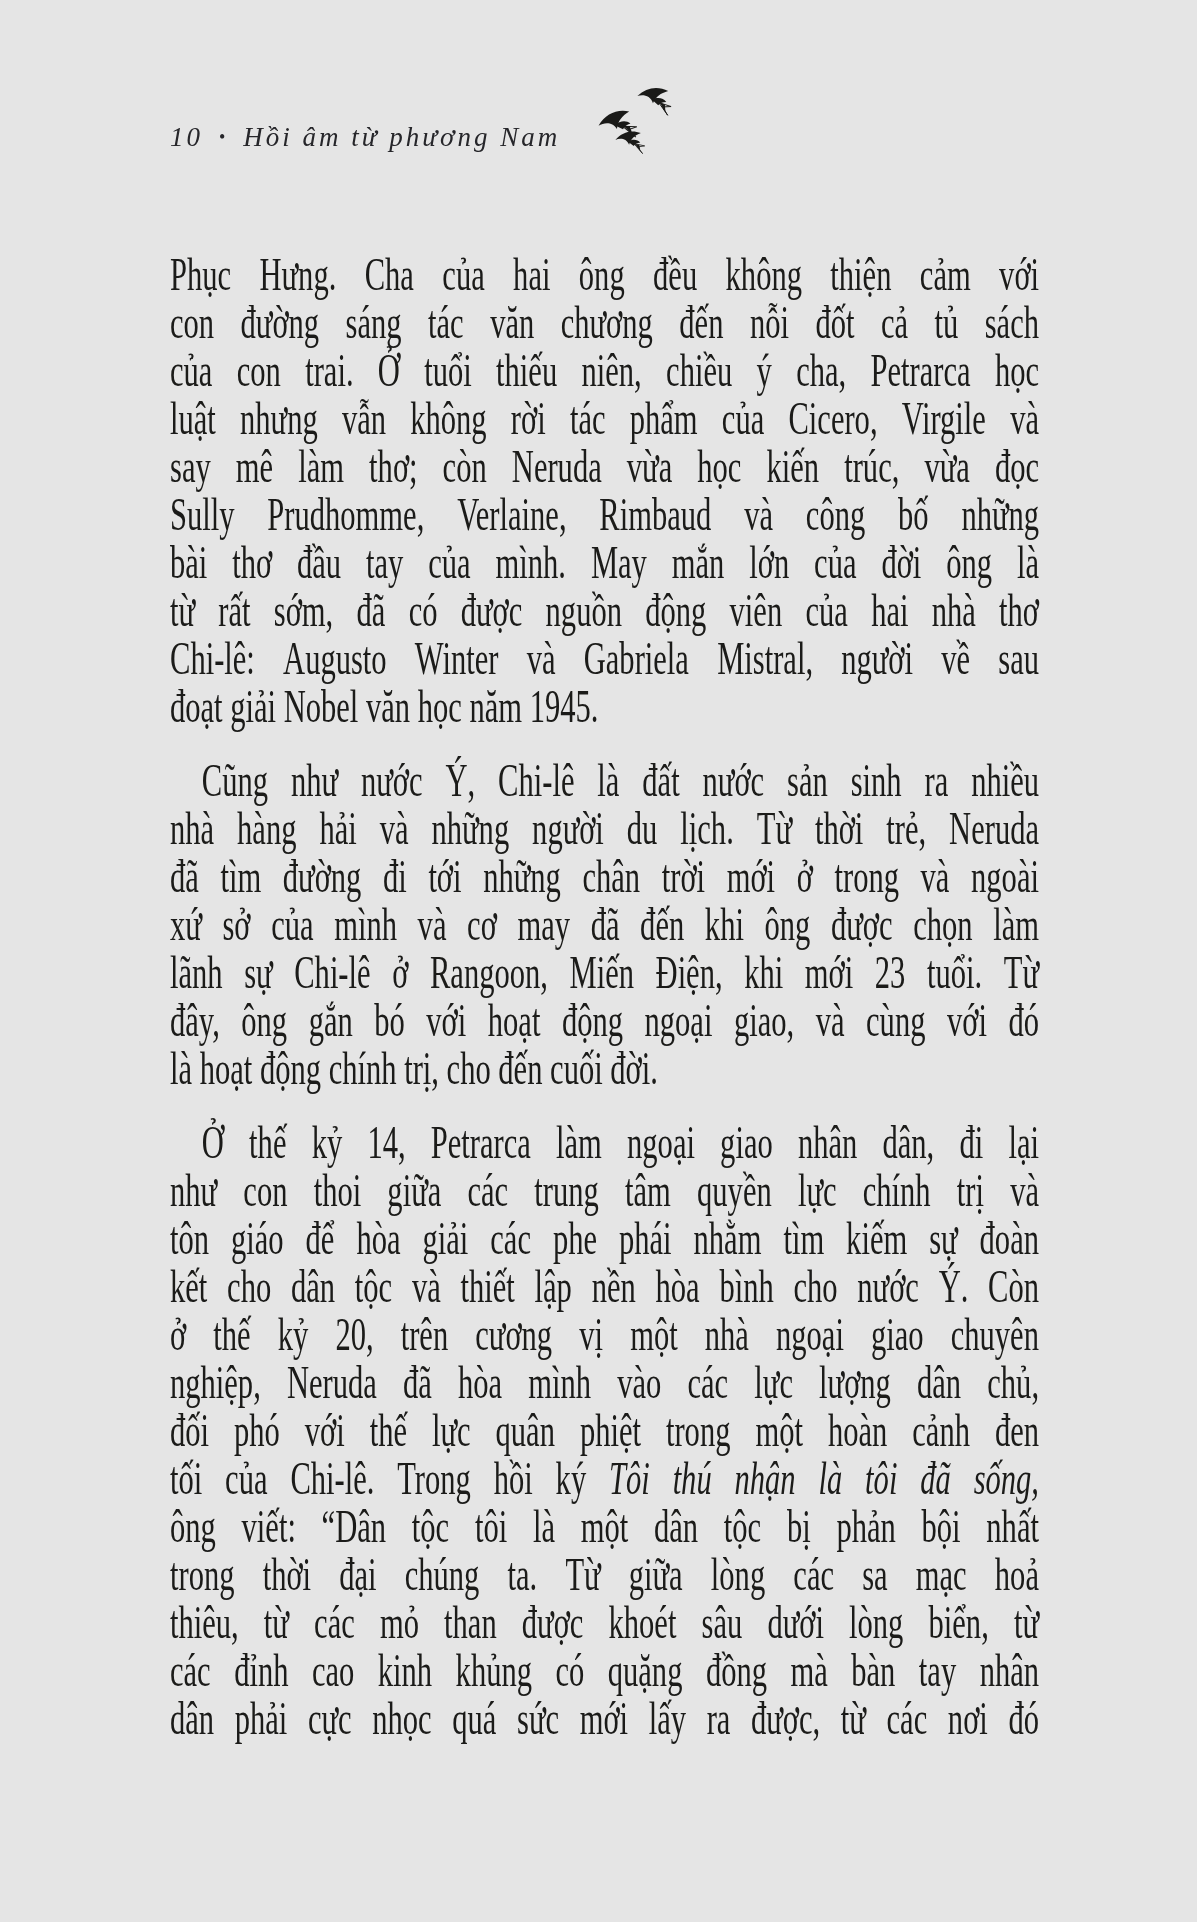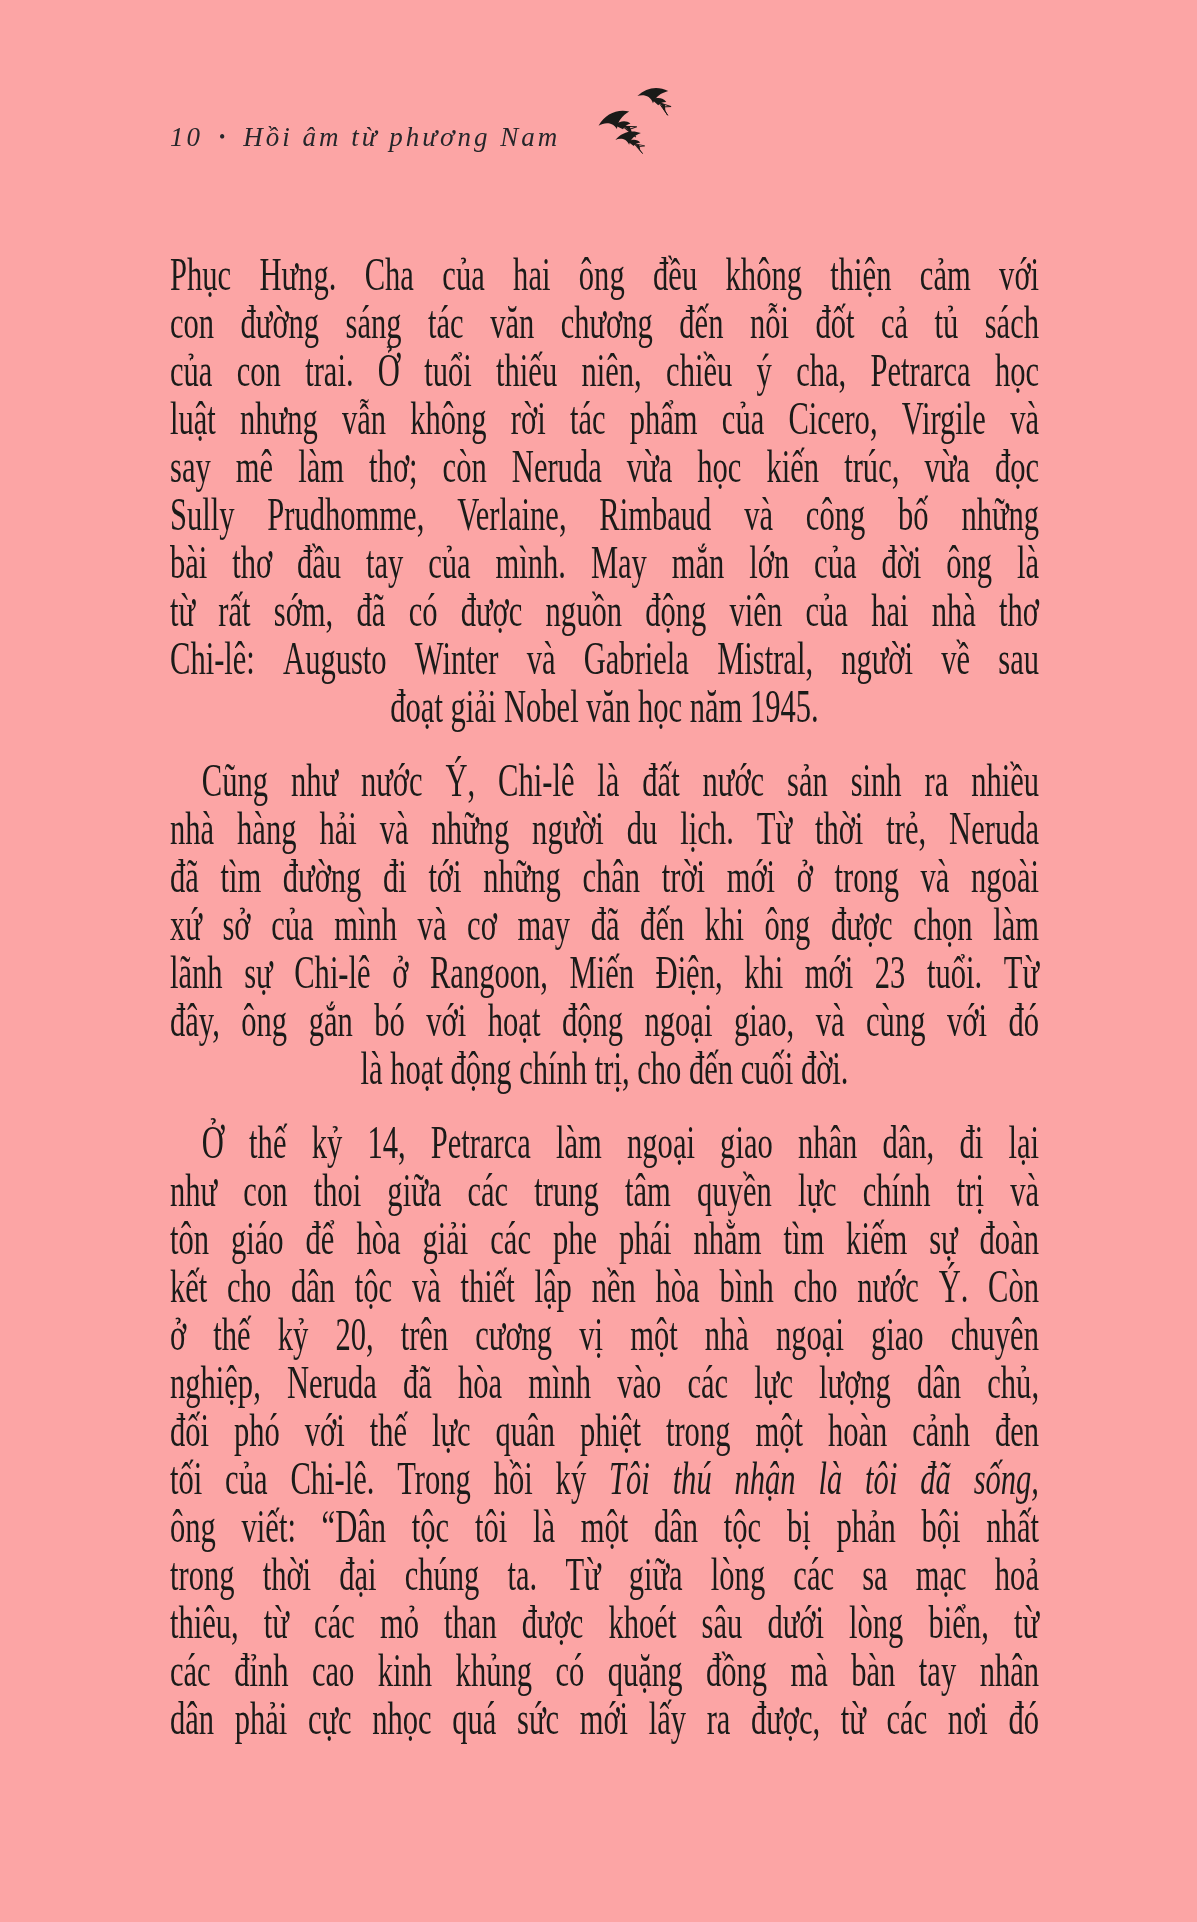--- a/index.html
+++ b/index.html
@@ -5,22 +5,21 @@
   html, body { margin: 0; padding: 0; }
   body {
     width: 1197px; height: 1922px;
     background: #fefefe;
     position: relative;
     overflow: hidden;
     font-family: "Liberation Serif", "DejaVu Serif", serif;
   }
   .page {
     position: absolute; inset: 0;
-    background: #fca5a5;
-    text-align: center;
+    background: #e5e5e5;
   }
   
   .running-header {
     position: absolute;
     left: 170px; top: 122px;
     font-style: italic;
     font-size: 27px;
     color: #26262a;
     letter-spacing: 3px;
     white-space: nowrap;

